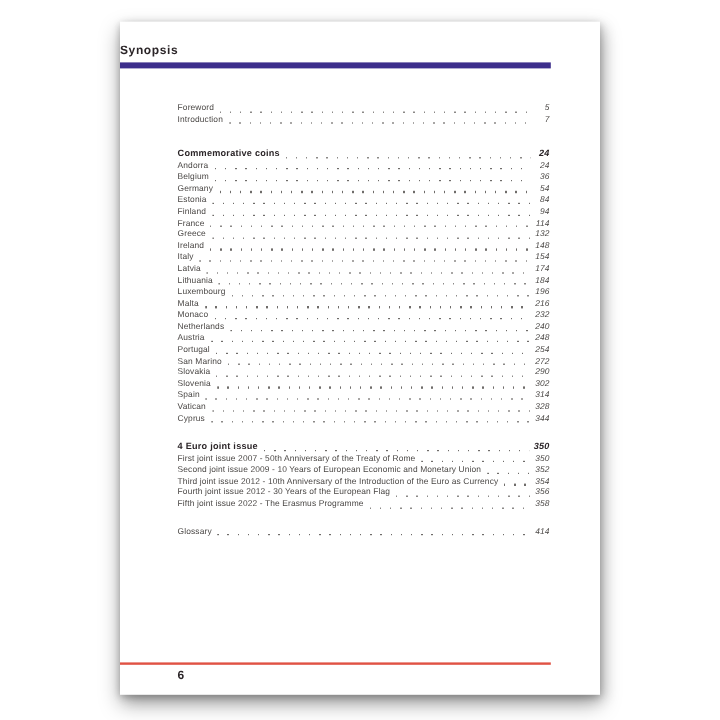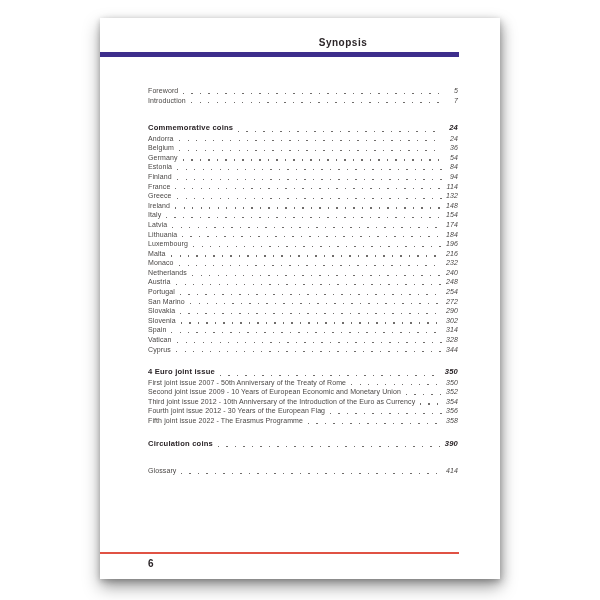--- a/index.html
+++ b/index.html
@@ -11,22 +11,22 @@
   .stage{
     position:relative;width:600px;height:600px;background:#ffffff;overflow:hidden;
   }
   .page{
     position:absolute;left:100px;top:18px;width:400px;height:561px;
     background:#ffffff;
     box-shadow:0 8px 16px rgba(0,0,0,.35), 0 2px 6px rgba(0,0,0,.22), 4px 4px 10px rgba(0,0,0,.12);
   }
   .page-title{
     position:absolute;top:19px;left:0;width:100%;
-    text-align:center;
-    font-size:10px;font-weight:bold;letter-spacing:.5px;color:#2b2528;padding-left:43px;
+    text-align:left;
+    font-size:10px;font-weight:bold;letter-spacing:.5px;color:#2b2528;
   }
   .accent-bar{
     position:absolute;top:34px;left:0;width:359px;height:5px;
     background:#3d2e8c;
   }
   .toc{
     position:absolute;left:48px;top:68px;width:310px;
   }
   .toc-group{margin:0;}
   .toc-group:nth-child(2){margin-top:18px;}
@@ -228,27 +228,20 @@
             <span class="leader"></span>
             <span class="pagenum">356</span>
           </div>
           <div class="toc-row">
             <span class="lab">Fifth joint issue 2022 - The Erasmus Programme</span>
             <span class="leader"></span>
             <span class="pagenum">358</span>
           </div>
         </div>
         <div class="toc-group">
-          <div class="toc-row bold">
-            <span class="lab">Circulation coins</span>
-            <span class="leader"></span>
-            <span class="pagenum">390</span>
-          </div>
-        </div>
-        <div class="toc-group">
           <div class="toc-row">
             <span class="lab">Glossary</span>
             <span class="leader"></span>
             <span class="pagenum">414</span>
           </div>
         </div>
       </div>
     <div class="footer-rule" style="background: rgb(224, 82, 68);"></div>
     <div class="page-number">6</div>
   </div>

